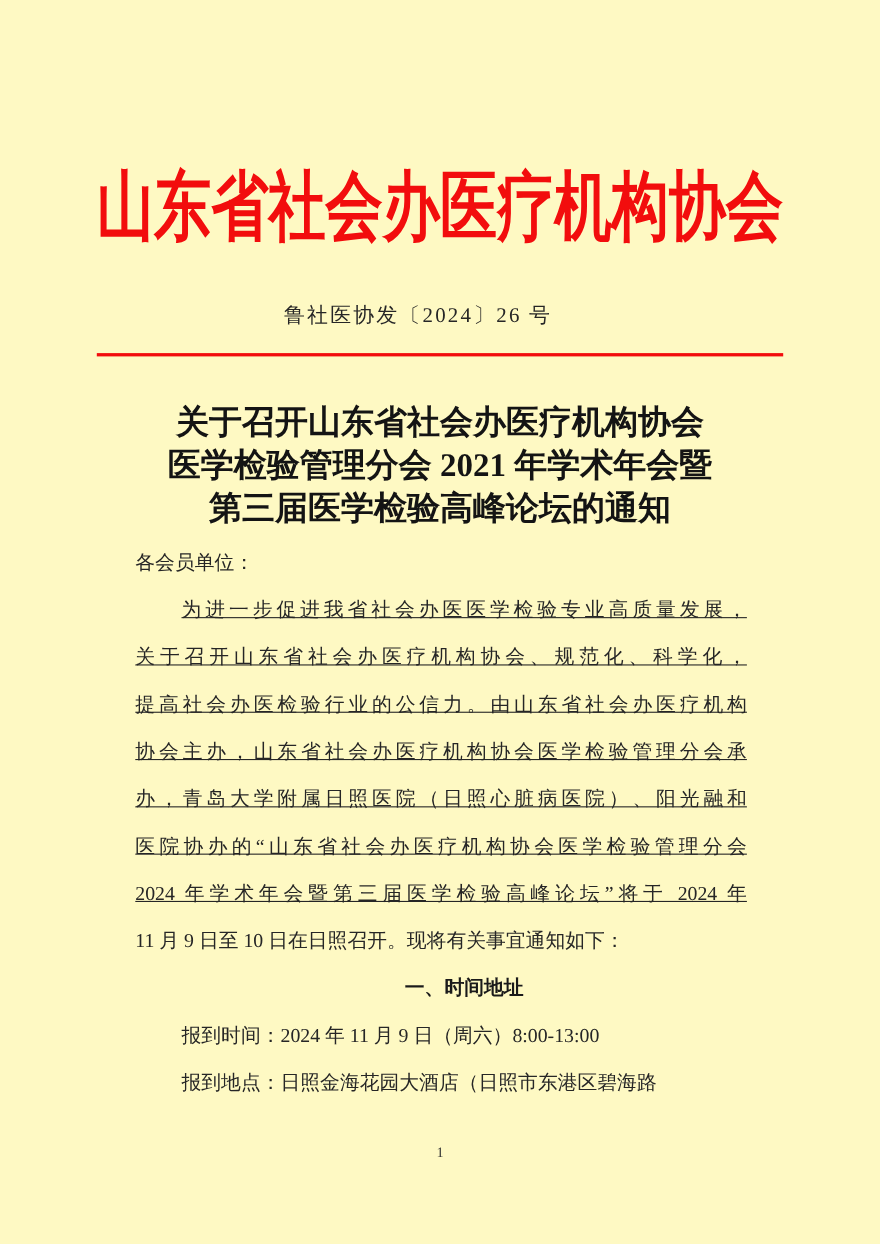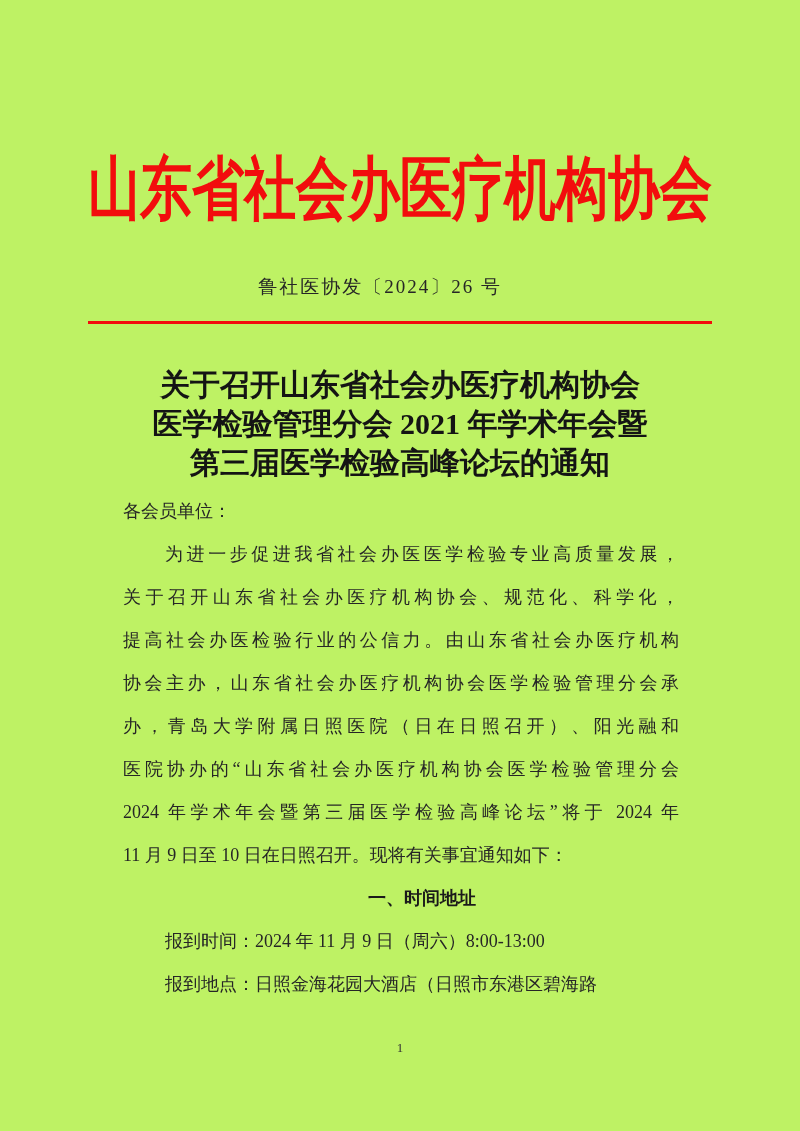--- a/index.html
+++ b/index.html
@@ -4,21 +4,21 @@
 <style>
   html, body {
     margin: 0;
     padding: 0;
     background: #ffffff;
   }
   .page {
     position: relative;
     width: 800px;
     height: 1131px;
-    background: #bef264;
+    background: #fef9c3;
     overflow: hidden;
     font-family: "Liberation Serif", "DejaVu Serif", serif;
   }
 
   
   .org-title {
     position: absolute;
     top: 150px;
     left: 0;
     width: 800px;
@@ -78,20 +78,21 @@
     width: 556px;
     font-size: 18px;
     line-height: 43px;
     color: #262626;
   }
   .bline { height: 43px; white-space: nowrap; }
   .fill {
     white-space: normal;
     text-align: justify;
     text-align-last: justify;
+    text-decoration: underline;
   }
   .indent { text-indent: 42px; }
   .section-heading {
     font-weight: bold;
     font-family: "Liberation Sans", "DejaVu Sans", sans-serif;
     color: #1a1a1a;
     text-align: center;
   }
 
   
@@ -122,21 +123,21 @@
     <div>第三届医学检验高峰论坛的通知</div>
   </h2>
 
   <div class="body-text">
     <div class="bline">各会员单位：</div>
 
     <div class="bline fill indent">为进一步促进我省社会办医医学检验专业高质量发展，</div>
     <div class="bline fill">关于召开山东省社会办医疗机构协会、规范化、科学化，</div>
     <div class="bline fill">提高社会办医检验行业的公信力。由山东省社会办医疗机构</div>
     <div class="bline fill">协会主办，山东省社会办医疗机构协会医学检验管理分会承</div>
-    <div class="bline fill">办，青岛大学附属日照医院（日在日照召开）、阳光融和</div>
+    <div class="bline fill">办，青岛大学附属日照医院（日照心脏病医院）、阳光融和</div>
     <div class="bline fill">医院协办的“山东省社会办医疗机构协会医学检验管理分会</div>
     <div class="bline fill">2024 年学术年会暨第三届医学检验高峰论坛”将于 2024 年</div>
     <div class="bline">11 月 9 日至 10 日在日照召开。现将有关事宜通知如下：</div>
 
     <div class="bline indent section-heading">一、时间地址</div>
 
     <div class="bline indent">报到时间：2024 年 11 月 9 日（周六）8:00-13:00</div>
     <div class="bline indent">报到地点：日照金海花园大酒店（日照市东港区碧海路</div>
   </div>
 

